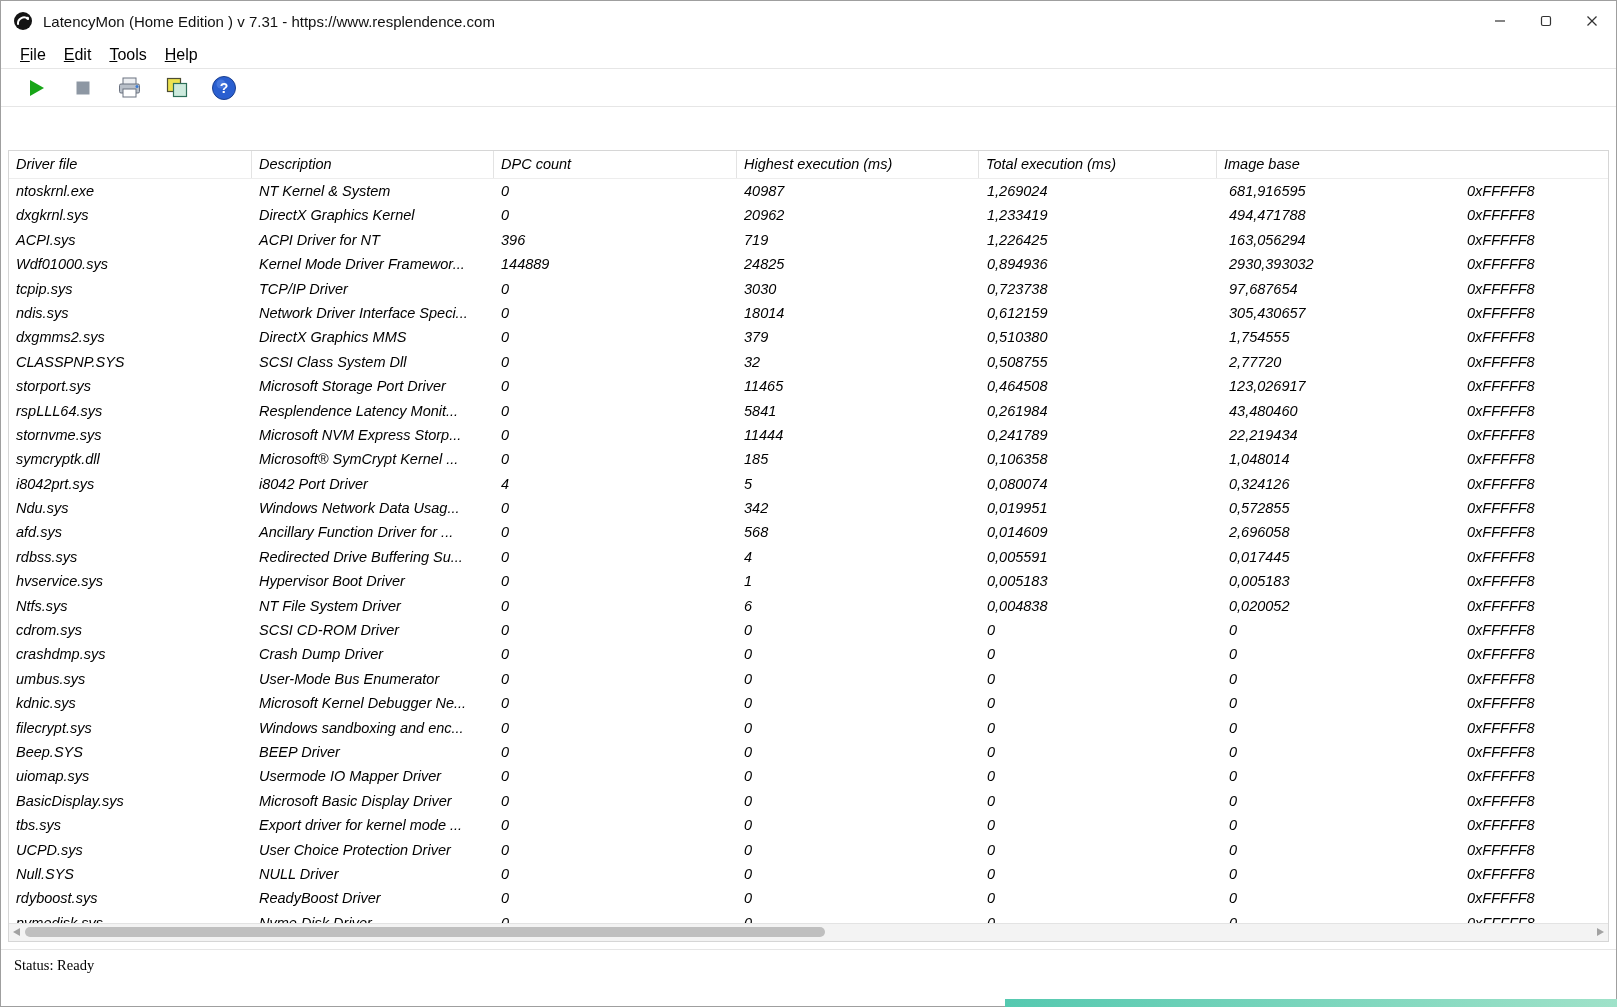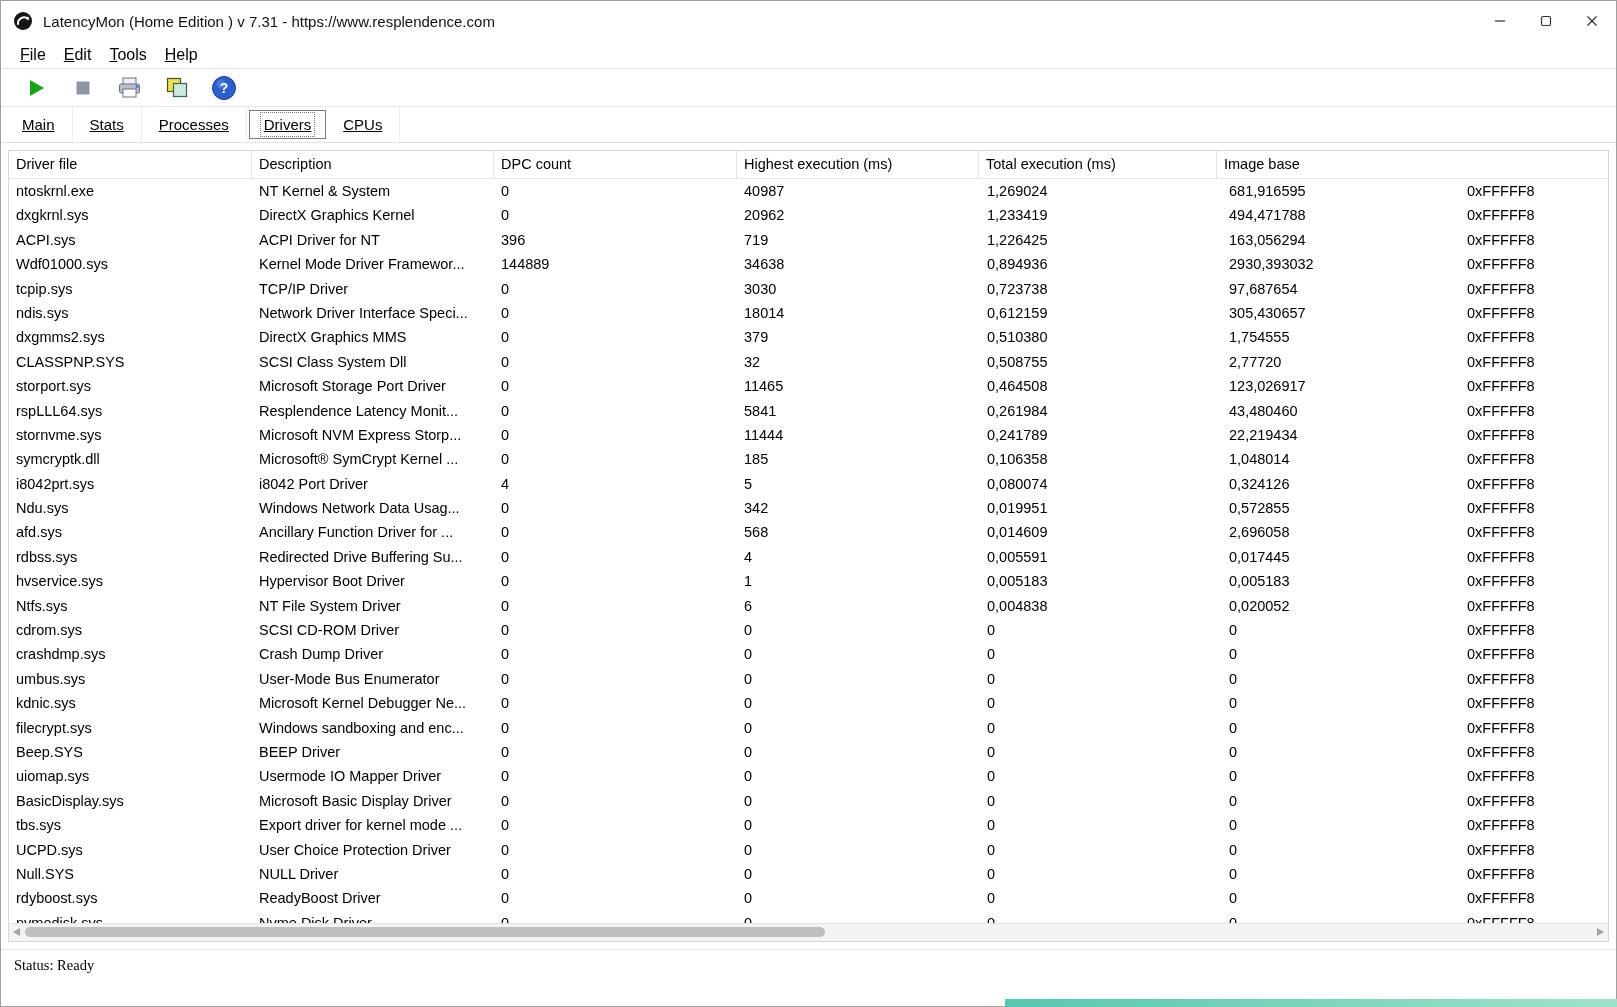--- a/index.html
+++ b/index.html
@@ -35,21 +35,21 @@
   .tabbar { height: 35px; display: flex; align-items: stretch; padding-left: 4px; border-bottom: 1px solid #e2e2e2; }
   .tab { display: flex; align-items: center; padding: 0 17px; font-size: 15px; color: #000; background: transparent; border: none; border-right: 1px solid #ececec; }
   .tab .tab-label { text-decoration: underline; white-space: nowrap; }
   .tab.active { border: 1px solid #7a7a7a; margin: 3px 0 3px 2px; padding: 0 14px; }
   .tab.active .tab-label { outline: 1px dotted #777; outline-offset: 3px; }
 
   
   .listview {
     position: absolute; left: 7px; right: 7px; top: 149px; height: 792px;
     border: 1px solid #d6d6d6; background: #fff;
-    display: flex; flex-direction: column; overflow: hidden; box-sizing: border-box;
+    display: flex; flex-direction: column; overflow: hidden; box-sizing: border-box; font-style: italic;
   }
   .lheader { height: 27px; display: flex; flex: none; border-bottom: 1px solid #ededed; background: #fff; }
   .hcell { box-sizing: border-box; padding-left: 7px; font-size: 14.5px; line-height: 27px; color: #000;
            white-space: nowrap; overflow: hidden; border-right: 1px solid #e3e3e3; flex: none; }
   .lbody { flex: 1 1 auto; overflow: hidden; }
   .trow { display: flex; height: 24.4px; }
   .tcell { box-sizing: border-box; padding-left: 7px; font-size: 14.5px; line-height: 24.4px; color: #000;
            white-space: nowrap; overflow: hidden; flex: none; }
   .col0 { width: 243px; } .col1 { width: 242px; } .col2 { width: 243px; }
   .col3 { width: 243px; } .col4 { width: 242px; } .col5 { width: 238px; }
@@ -137,37 +137,20 @@
     </button>
     <button class="tool-btn">
       <svg width="26" height="26" viewBox="0 0 26 26">
         <circle cx="13" cy="13" r="11.5" fill="#2a5fd0" stroke="#1b3f8f" stroke-width="1"></circle>
         <circle cx="10" cy="9" r="4.5" fill="#5d8ae6" opacity="0.55"></circle>
         <text x="13" y="18" text-anchor="middle" font-size="14" font-weight="bold" fill="#ffffff" font-family="Liberation Sans, sans-serif">?</text>
       </svg>
     </button>
   </div>
 
-  <div class="tabbar">
-    <button class="tab">
-        <span class="tab-label">Main</span>
-      </button>
-    <button class="tab">
-        <span class="tab-label">Stats</span>
-      </button>
-    <button class="tab">
-        <span class="tab-label">Processes</span>
-      </button>
-    <button class="tab active">
-        <span class="tab-label">Drivers</span>
-      </button>
-    <button class="tab">
-        <span class="tab-label">CPUs</span>
-      </button>
-  </div>
 
   <div class="listview">
     <div class="lheader">
       <div class="hcell col0">Driver file</div>
       <div class="hcell col1">Description</div>
       <div class="hcell col3">DPC count</div>
       <div class="hcell col4">Highest execution (ms)</div>
       <div class="hcell col5">Total execution (ms)</div>
       <div class="hcell col6">Image base</div>
     </div>
@@ -196,21 +179,21 @@
           <div class="tcell col2">396</div>
           <div class="tcell col3">719</div>
           <div class="tcell col4">1,226425</div>
           <div class="tcell col5">163,056294</div>
           <div class="tcell col6">0xFFFFF8</div>
         </div>
         <div class="trow">
           <div class="tcell col0">Wdf01000.sys</div>
           <div class="tcell col1">Kernel Mode Driver Framewor...</div>
           <div class="tcell col2">144889</div>
-          <div class="tcell col3">34638</div>
+          <div class="tcell col3">24825</div>
           <div class="tcell col4">0,894936</div>
           <div class="tcell col5">2930,393032</div>
           <div class="tcell col6">0xFFFFF8</div>
         </div>
         <div class="trow">
           <div class="tcell col0">tcpip.sys</div>
           <div class="tcell col1">TCP/IP Driver</div>
           <div class="tcell col2">0</div>
           <div class="tcell col3">3030</div>
           <div class="tcell col4">0,723738</div>

